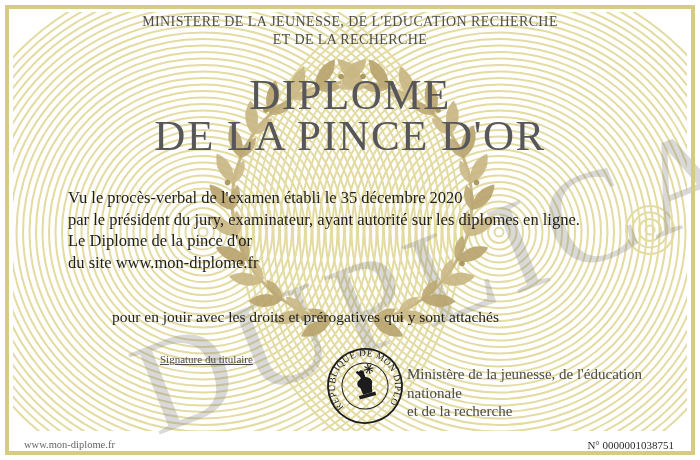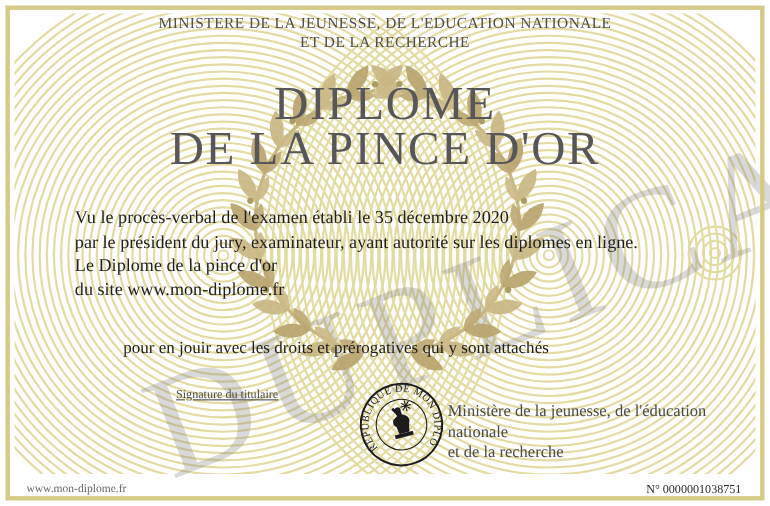--- a/index.html
+++ b/index.html
@@ -192,21 +192,21 @@
       <path d="M0 0 Q8 -7 20 -5.5 Q28 -3 31 0 Q28 3 20 5.5 Q8 7 0 0 Z" transform="translate(388.5 87.7) rotate(-124.3) scale(1.1)" fill="#b9a46e" opacity="0.92"></path>
       <path d="M0 0 Q8 -7 20 -5.5 Q28 -3 31 0 Q28 3 20 5.5 Q8 7 0 0 Z" transform="translate(388.5 87.7) rotate(-178.3) scale(0.82)" fill="#bda876" opacity="0.9"></path>
       <path d="M0 0 Q8 -7 20 -5.5 Q28 -3 31 0 Q28 3 20 5.5 Q8 7 0 0 Z" transform="translate(362.5 82.5) rotate(-137.0) scale(1.1)" fill="#c9b683" opacity="0.92"></path>
       <path d="M0 0 Q8 -7 20 -5.5 Q28 -3 31 0 Q28 3 20 5.5 Q8 7 0 0 Z" transform="translate(362.5 82.5) rotate(-191.0) scale(0.82)" fill="#cbb988" opacity="0.9"></path>
       <circle cx="363.0" cy="76.5" r="2.8" fill="#a8965e" opacity="0.95"></circle>
     </svg>
 
   <div class="frame"></div>
 
   <div class="header">
-    <div>MINISTERE DE LA JEUNESSE, DE L'EDUCATION NATIONALE</div>
+    <div>MINISTERE DE LA JEUNESSE, DE L'EDUCATION RECHERCHE</div>
     <div>ET DE LA RECHERCHE</div>
   </div>
 
   <div class="title">
     <div>DIPLOME</div>
     <div>DE LA PINCE D'OR</div>
   </div>
 
   <div class="bodytext">
     <div>Vu le procès-verbal de l'examen établi le 35 décembre 2020</div>

